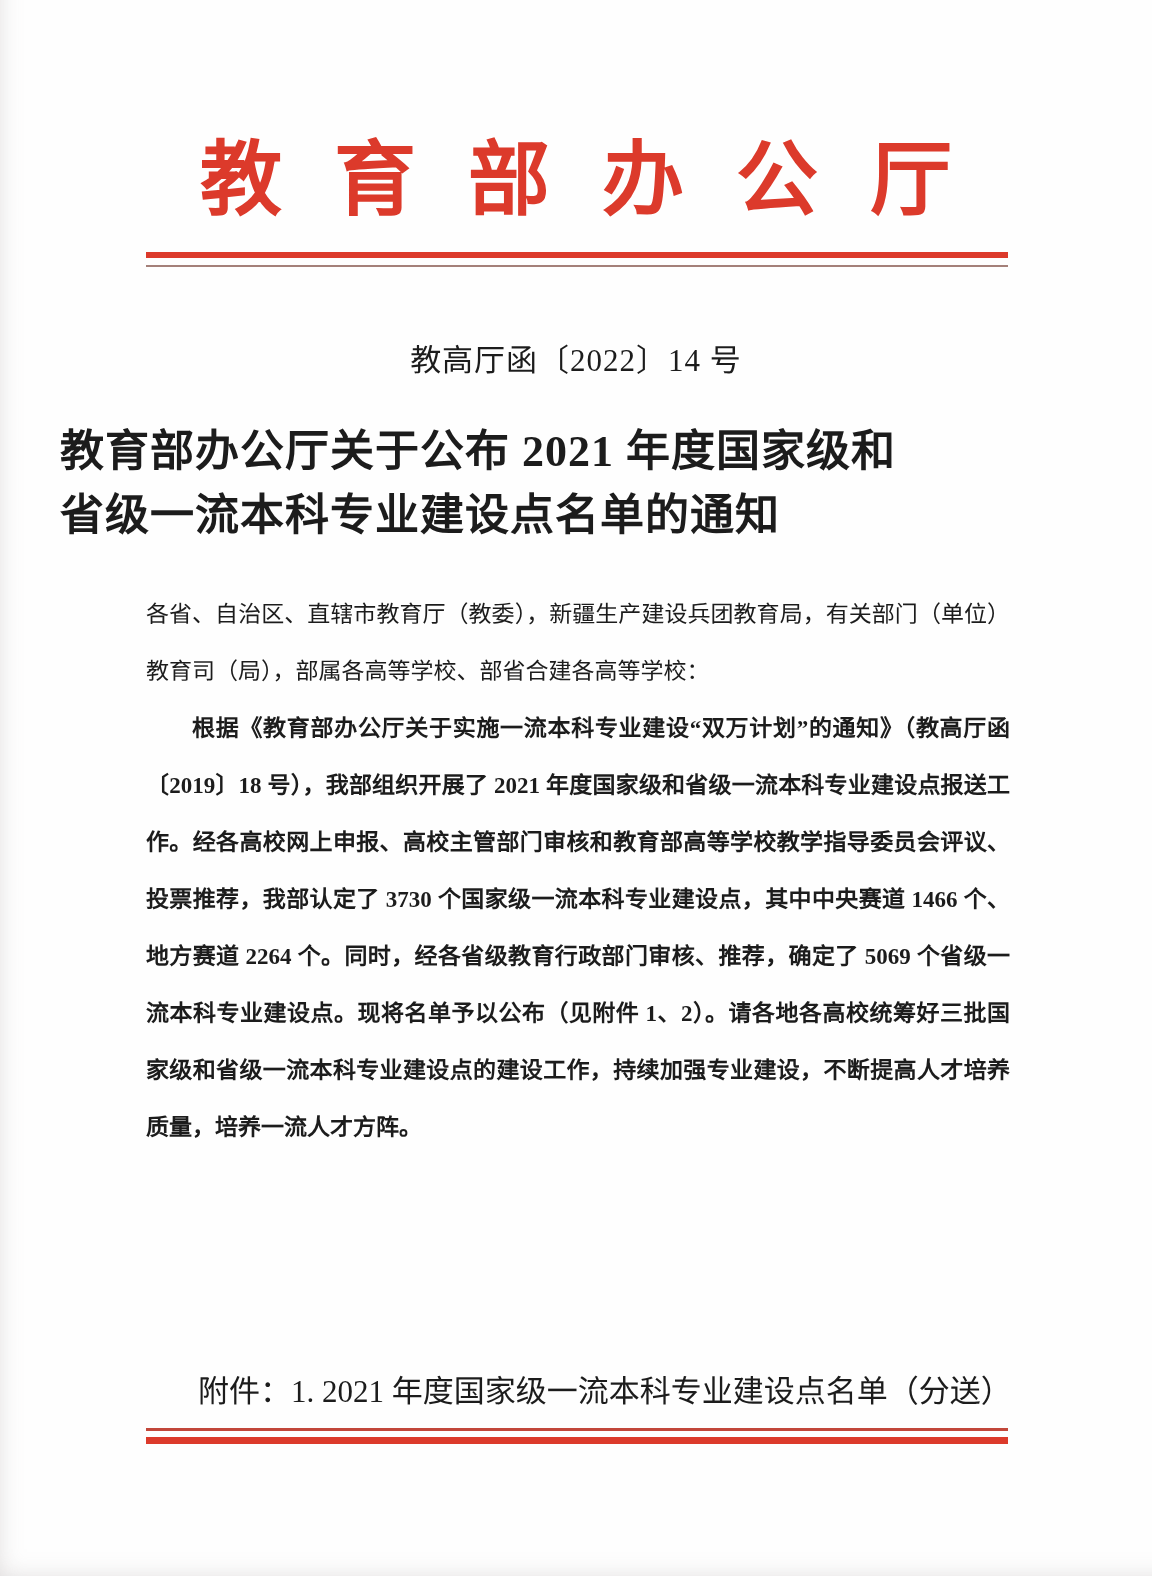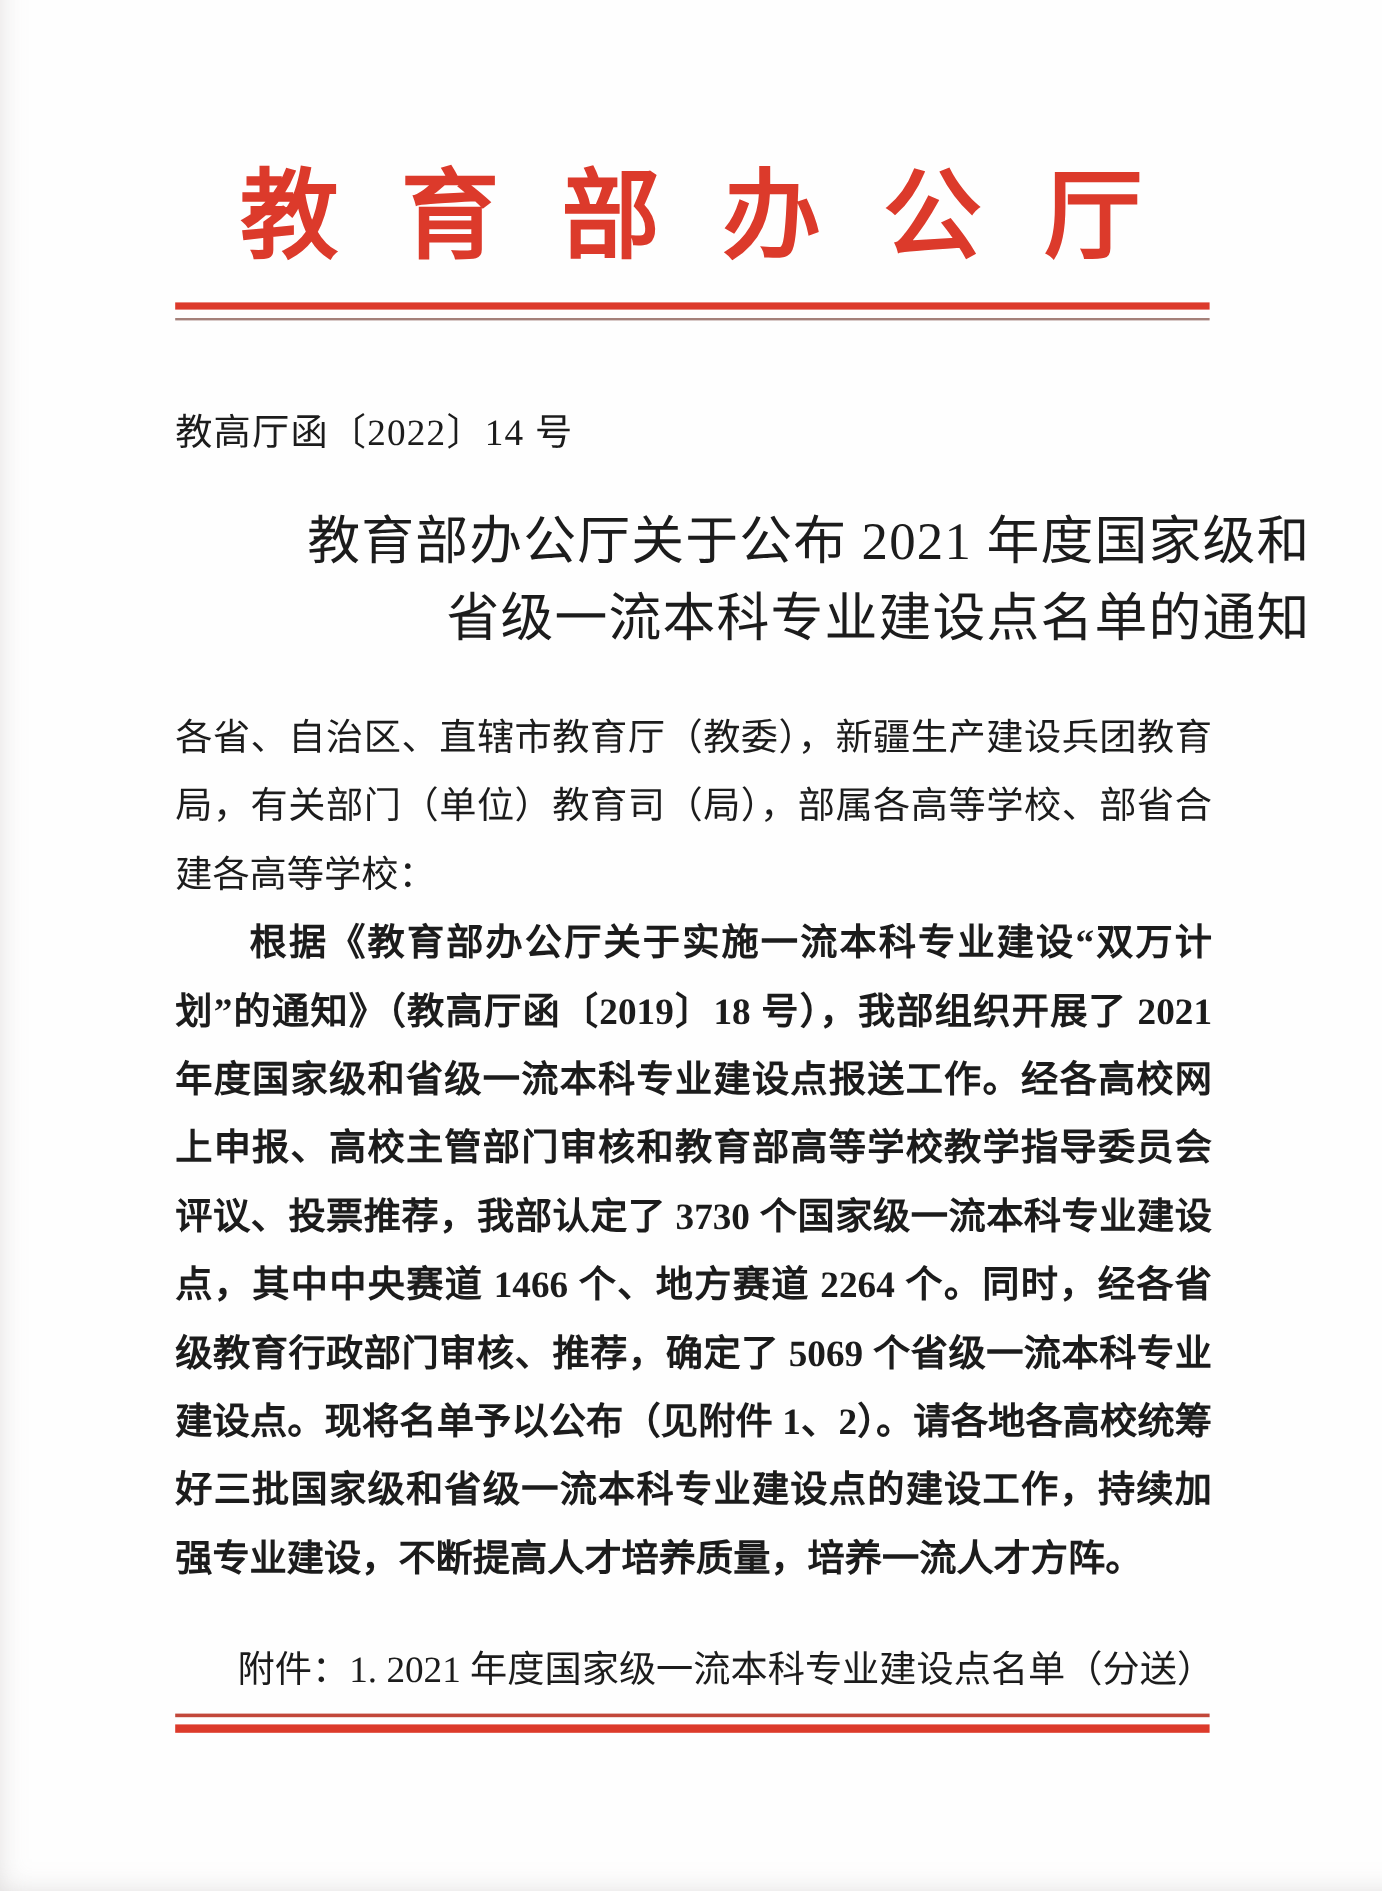--- a/index.html
+++ b/index.html
@@ -37,38 +37,38 @@
     letter-spacing:52px;
     text-indent:52px;
     white-space:nowrap;
   }
   .divider-top{position:absolute;top:252px;left:146px;right:144px;}
   .divider-top .rule-thick{height:6px;background:var(--accent-red);}
   .divider-top .rule-thin{height:2px;margin-top:7px;background:var(--divider-thin-top);opacity:.8;}
   .doc-number{
     position:absolute;
     top:341px;left:146px;right:146px;
-    text-align:left;
+    text-align:center;
     font-size:31px;
     line-height:40px;
     letter-spacing:1px;
   }
   .notice-title{
     position:absolute;
     top:420px;left:60px;right:60px;
-    text-align:right;
-    font-weight:normal;
+    text-align:left;
+    font-weight:bold;
     font-size:44px;
     line-height:64px;
     letter-spacing:1px;
   }
   .body-text{
     position:absolute;
     top:586px;left:146px;width:864px;
-    font-size:31px;
+    font-size:23px;
     line-height:57px;
     text-align:justify;
     text-justify:inter-ideograph;
   }
   .body-text p{margin:0;}
   .para-indent{text-indent:2em;font-weight:bold;}
   .attachment-line{
     position:absolute;
     top:1363px;left:136px;width:864px;
     font-size:31px;

